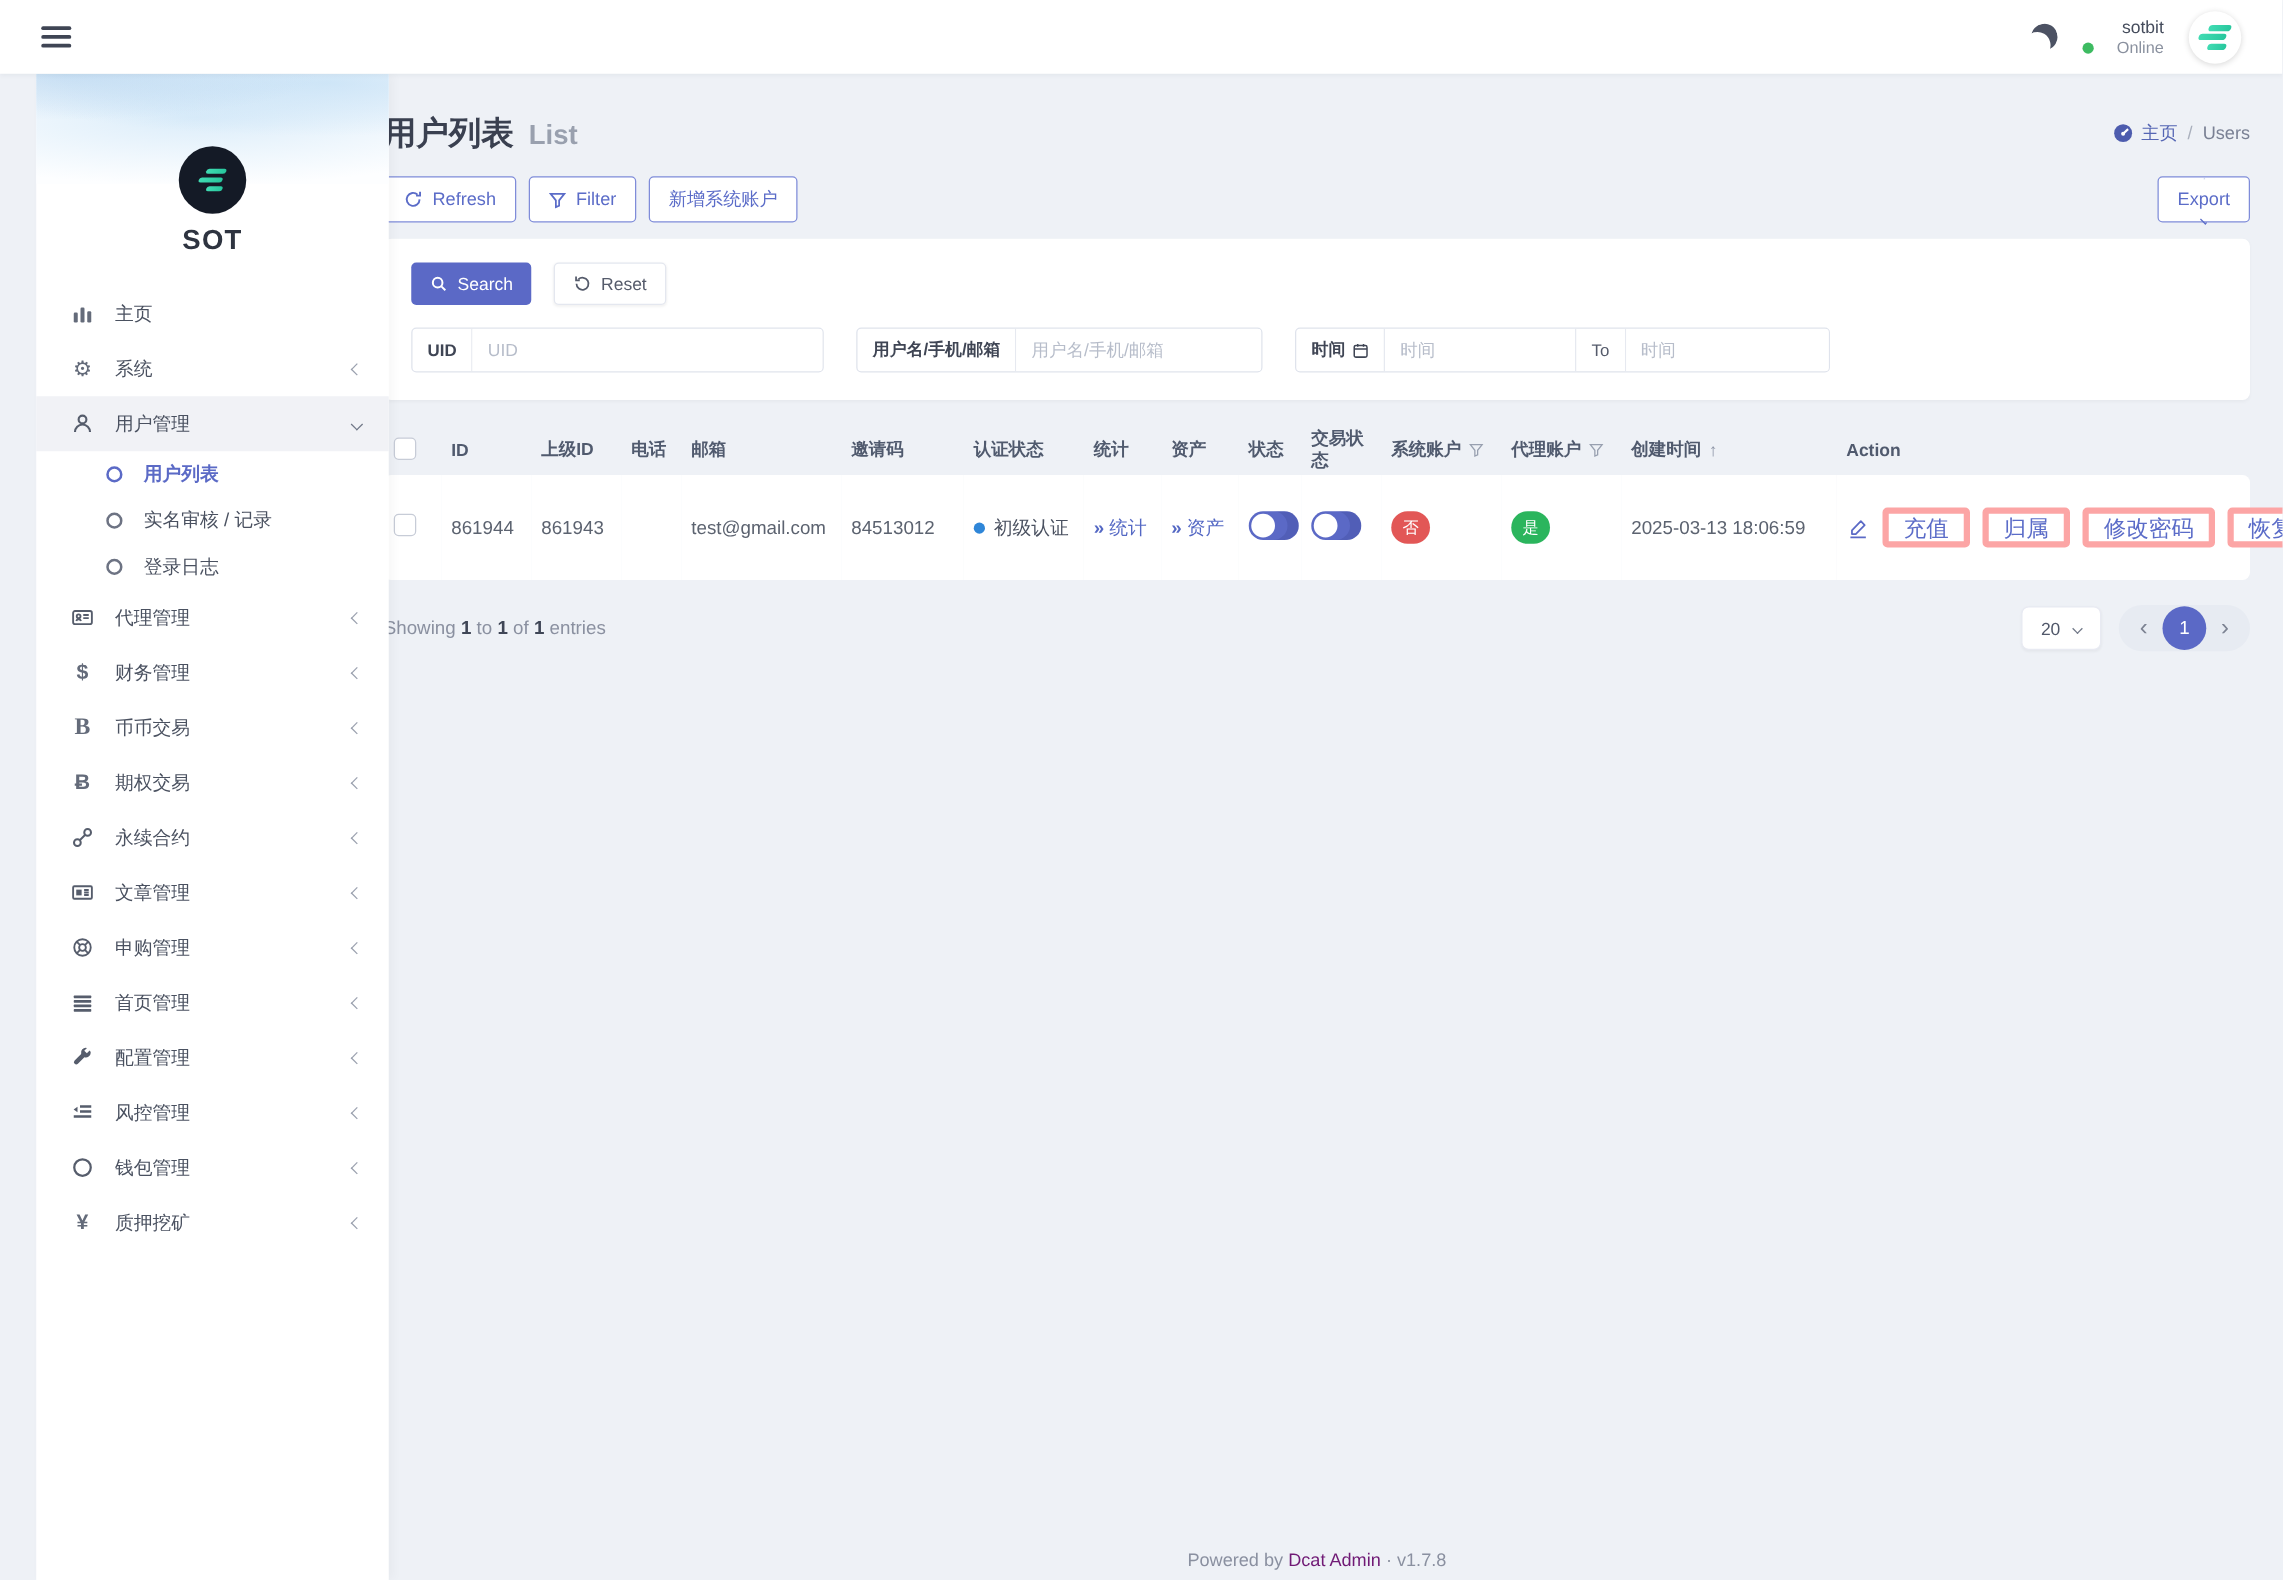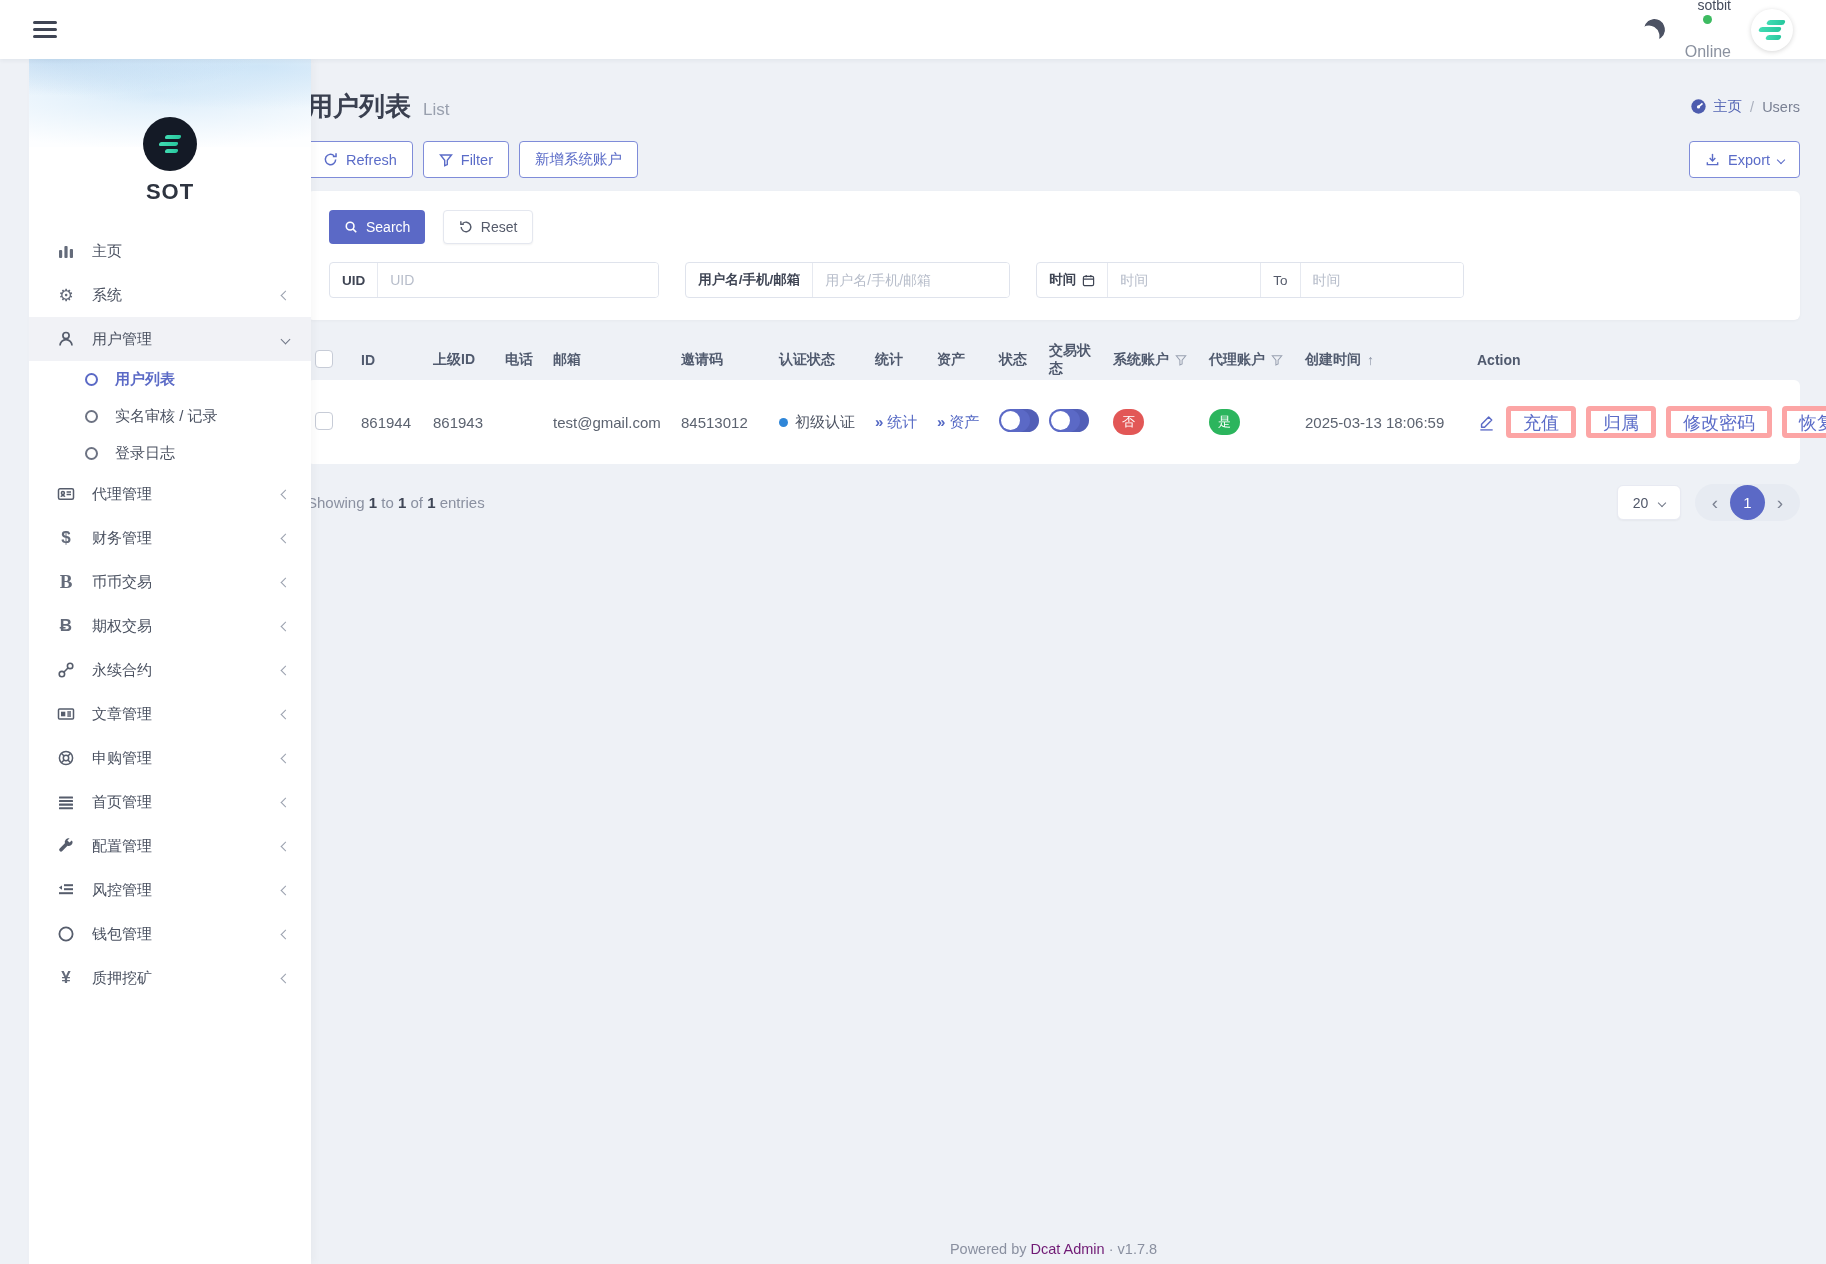--- a/index.html
+++ b/index.html
@@ -16,21 +16,21 @@
     position:absolute; top:0; left:0; right:0; height:59px;
     background:#fff; box-shadow:0 2px 4px rgba(18,38,63,.05);
     display:flex; align-items:center; padding:0 33px; z-index:10;
   }
   .hamburger { width:24px; cursor:pointer; display:flex; flex-direction:column; gap:4px; }
   .hamburger span { display:block; height:3px; border-radius:2px; background:#3f4554; }
   .nav-right { margin-left:auto; display:flex; align-items:center; gap:20px; }
   .moon { width:21px; height:21px; border-radius:50%; box-shadow:inset -7px 5px 0 0 #4c5263; transform:rotate(-14deg); cursor:pointer; }
   .user-block { text-align:right; line-height:1.25; }
   .user-name { font-size:14px; color:#454c5c; }
-  .user-status { font-size:16px; color:#8a919f; display:flex; align-items:center; gap:18px; justify-content:flex-end;flex-direction:column; }
+  .user-status { font-size:13px; color:#8a919f; display:flex; align-items:center; gap:18px; justify-content:flex-end; }
   .dot-online { width:9px; height:9px; border-radius:50%; background:#3dbb61; display:inline-block; }
   .avatar { width:42px; height:42px; border-radius:50%; background:#fff; box-shadow:0 1px 5px rgba(0,0,0,.16);
     display:flex; flex-direction:column; align-items:center; justify-content:center; gap:3px; cursor:pointer; transform:skewX(0deg); }
   .avatar i, .slogo i { display:block; height:4.5px; border-radius:2.5px;
     background:linear-gradient(90deg,#41dcb3,#27c79d); transform:skewX(-18deg); }
   .avatar i:nth-child(1){ width:18px; margin-left:8px; }
   .avatar i:nth-child(2){ width:22px; margin-right:4px; }
   .avatar i:nth-child(3){ width:15px; margin-left:2px; }
   
   .sidebar {
@@ -63,30 +63,30 @@
   .chev.down { transform:rotate(45deg); border-color:#707787; }
   .chev.sm { width:6px; height:6px; margin-left:0; }
   .subitem { height:37px; display:flex; align-items:center; padding-left:56px; font-size:15px; color:#4a5160; cursor:pointer; }
   .ring { width:13px; height:13px; border:2px solid #6d7383; border-radius:50%; margin-right:17px; }
   .subitem.active { color:#5b6ac6; font-weight:700; }
   .subitem.active .ring { border-color:#5b6ac6; }
   
   .main { position:absolute; left:307px; top:59px; right:26px; }
   .titlebar { margin-top:30px; display:flex; align-items:baseline; position:relative; }
   .page-title { font-size:26px; font-weight:700; color:#3a4050; }
-  .page-sub { font-size:17px; color:#99a0ae; margin-left:12px; }
+  .page-sub { font-size:22px; color:#99a0ae; margin-left:12px;font-weight:bold; }
   .breadcrumb { position:absolute; right:0; top:8px; display:flex; align-items:center; gap:8px; font-size:14.5px; }
   .bc-home { color:#5566b4; display:flex; align-items:center; gap:6px; cursor:pointer; }
   .bc-sep { color:#aab0bd; }
   .bc-cur { color:#7a8194; }
   
   .toolbar { margin-top:17px; display:flex; gap:10px; position:relative; }
   .btn-o { height:37px; padding:0 15px; border:1px solid #7f8cd9; border-radius:4px; background:#fff;
     color:#5b6cc8; font-size:14.5px; display:inline-flex; align-items:center; gap:8px; cursor:pointer; }
-  .btn-export { position:absolute; right:0; top:0; }
+  .btn-export { position:absolute; right:0; top:0;flex-direction:column; }
   
   .card { margin-top:13px; background:#fff; border-radius:6px; padding:19px 22px 22px; box-shadow:0 1px 3px rgba(0,0,0,.035); }
   .btn-search { height:34px; padding:0 15px; border:none; border-radius:4px; background:#5b69c6; color:#fff;
     font-size:14px; display:inline-flex; align-items:center; gap:8px; cursor:pointer; }
   .btn-reset { height:34px; padding:0 15px; border:1px solid #e4e7ef; border-radius:4px; background:#fff;
     color:#555b6b; font-size:14px; display:inline-flex; align-items:center; gap:8px; cursor:pointer; margin-left:13px;
     box-shadow:0 1px 2px rgba(0,0,0,.05); }
   .filters { display:flex; gap:26px; margin-top:18px; }
   .igroup { display:flex; align-items:stretch; border:1px solid #dfe3ec; border-radius:4px; height:36px; background:#fff; overflow:hidden; }
   .iglabel { display:flex; align-items:center; gap:6px; padding:0 12px; font-size:13.5px; font-weight:700; color:#3f4554;

